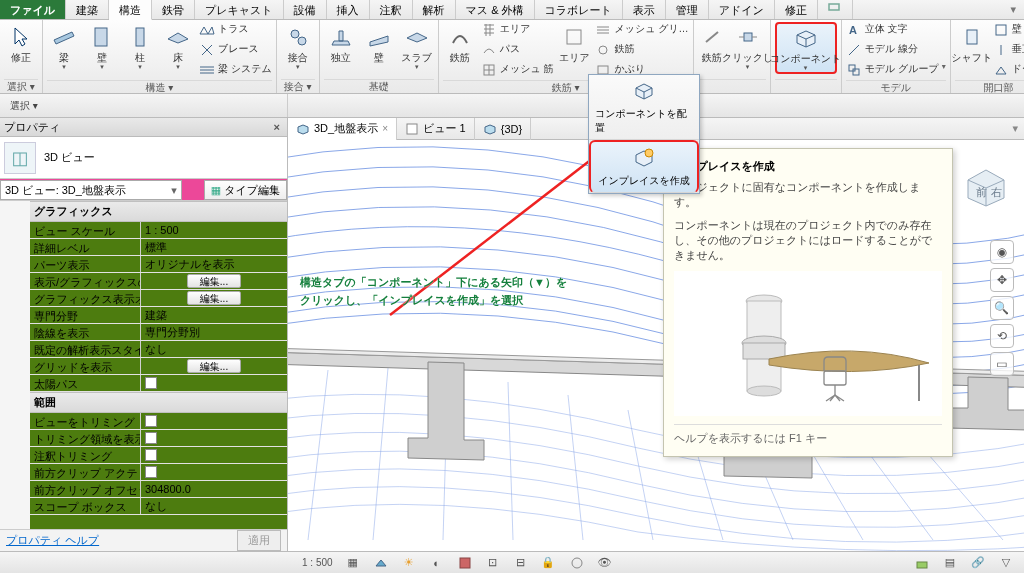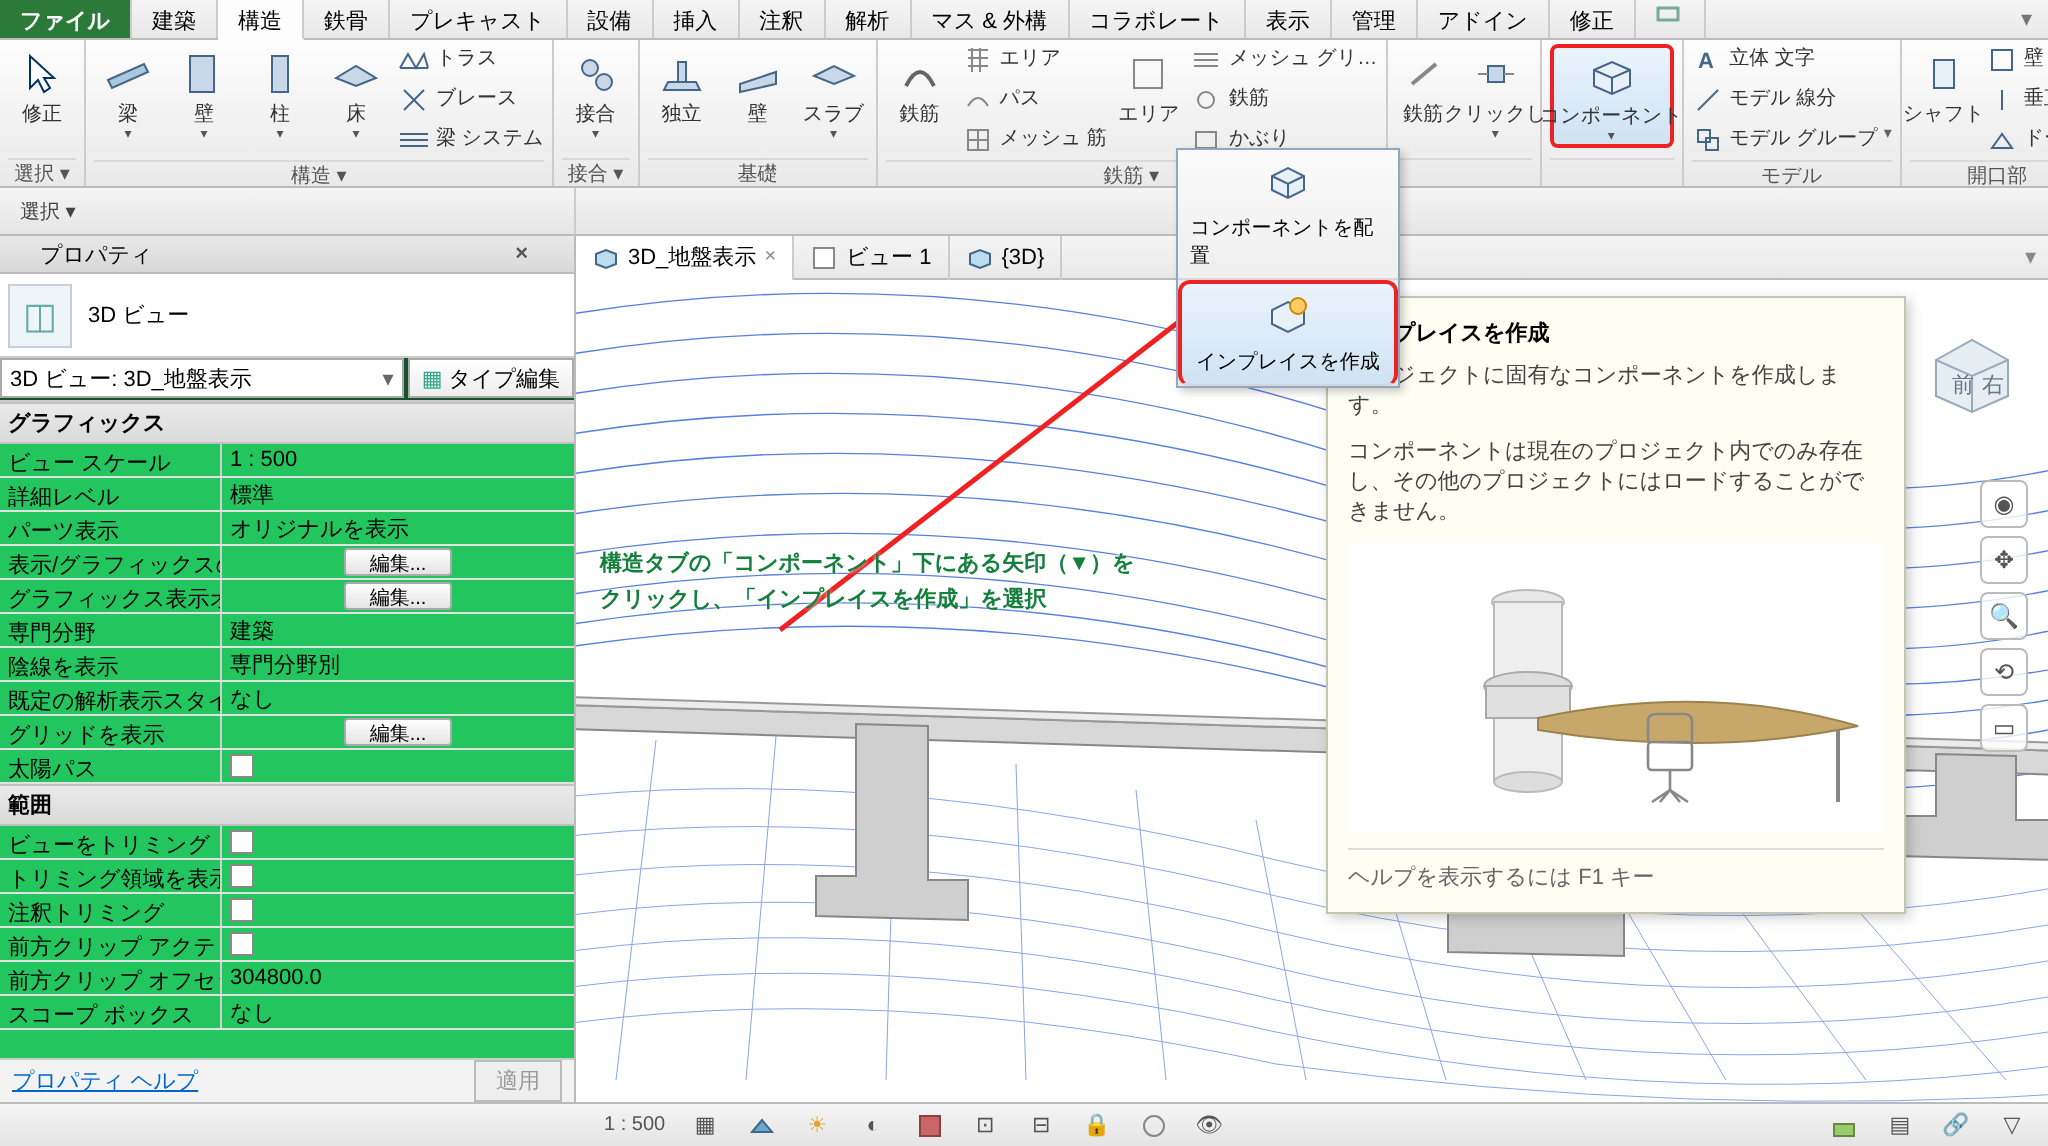--- a/index.html
+++ b/index.html
@@ -30,29 +30,29 @@
 
 
 .selbar { height:24px; background:linear-gradient(#f5f5f5,#e5e5e5); border-bottom:1px solid #bbb; display:flex; }
 .selseg { padding:4px 10px; border-right:1px solid #ccc; font-size:10px; color:#444; display:flex; align-items:center; gap:4px; }
 
 
 .main { position:absolute; top:118px; left:0; right:0; bottom:22px; display:flex; }
 
 
 .prop { width:288px; border-right:1px solid #bbb; display:flex; flex-direction:column; background:#f5f5f5; }
-.prop-hd { height:19px; background:linear-gradient(#e9e9e9,#d8d8d8); border-bottom:1px solid #bbb; display:flex; align-items:center; padding:0 20px; }
+.prop-hd { height:19px; background:linear-gradient(#e9e9e9,#d8d8d8); border-bottom:1px solid #bbb; display:flex; align-items:center; padding:0 4px; }
 .prop-hd .x { margin-left:auto; font-weight:bold; color:#555; cursor:pointer; padding:0 3px; }
 .prop-type { height:42px; background:#fff; border-bottom:1px solid #ccc; display:flex; align-items:center; padding:4px; gap:8px; }
 .cube3d { width:32px; height:32px; background:#eef5f8; border:1px solid #ccd; display:flex; align-items:center; justify-content:center; font-size:18px; color:#6aa; }
-.prop-sel { height:22px; background:#14532d; display:flex; align-items:flex-start; border-bottom:1px solid #ccc; }
+.prop-sel { height:22px; background:#ec4899; display:flex; align-items:flex-end; border-bottom:1px solid #ccc;gap:20px; }
 .prop-sel .combo { flex:1; height:20px; border:1px solid #aaa; padding:0 4px; display:flex; align-items:center; font-size:11px; background:#fff; }
 .prop-sel .combo .dd { margin-left:auto; color:#666; }
 .prop-sel .tedit { height:20px; padding:0 6px; border:1px solid #aaa; margin-left:2px; display:flex; align-items:center; background:linear-gradient(#fefefe,#eee); gap:3px; }
-.prop-grid { flex:1; overflow:auto; background:#22c55e; }
+.prop-grid { flex:1; overflow:auto; background:#4d7c0f;margin-left:30px; }
 .pg-sec { background:linear-gradient(#eaeaea,#dadada); font-weight:bold; padding:2px 4px; border-top:1px solid #c0c0c0; border-bottom:1px solid #c0c0c0; font-size:11px; }
 .pg-row { display:flex; height:17px; border-bottom:1px solid #e2e2e2; }
 .pg-row .k { width:111px; padding:2px 4px; border-right:1px solid #d0d0d0; overflow:hidden; white-space:nowrap; font-size:11px; }
 .pg-row .v { flex:1; padding:1px 4px; font-size:11px; display:flex; align-items:center; }
 .chk { width:12px; height:12px; border:1px solid #888; background:#fff; }
 .editbtn { margin:0 auto; padding:0 12px; height:14px; background:linear-gradient(#fefefe,#e4e4e4); border:1px solid #aaa; border-radius:2px; font-size:10px; }
 .prop-foot { height:22px; border-top:1px solid #ccc; display:flex; align-items:center; padding:0 6px; background:#f3f3f3; }
 .prop-foot a { color:#06c; text-decoration:underline; }
 .apply { margin-left:auto; padding:2px 10px; background:#eee; border:1px solid #bbb; color:#999; }
 

